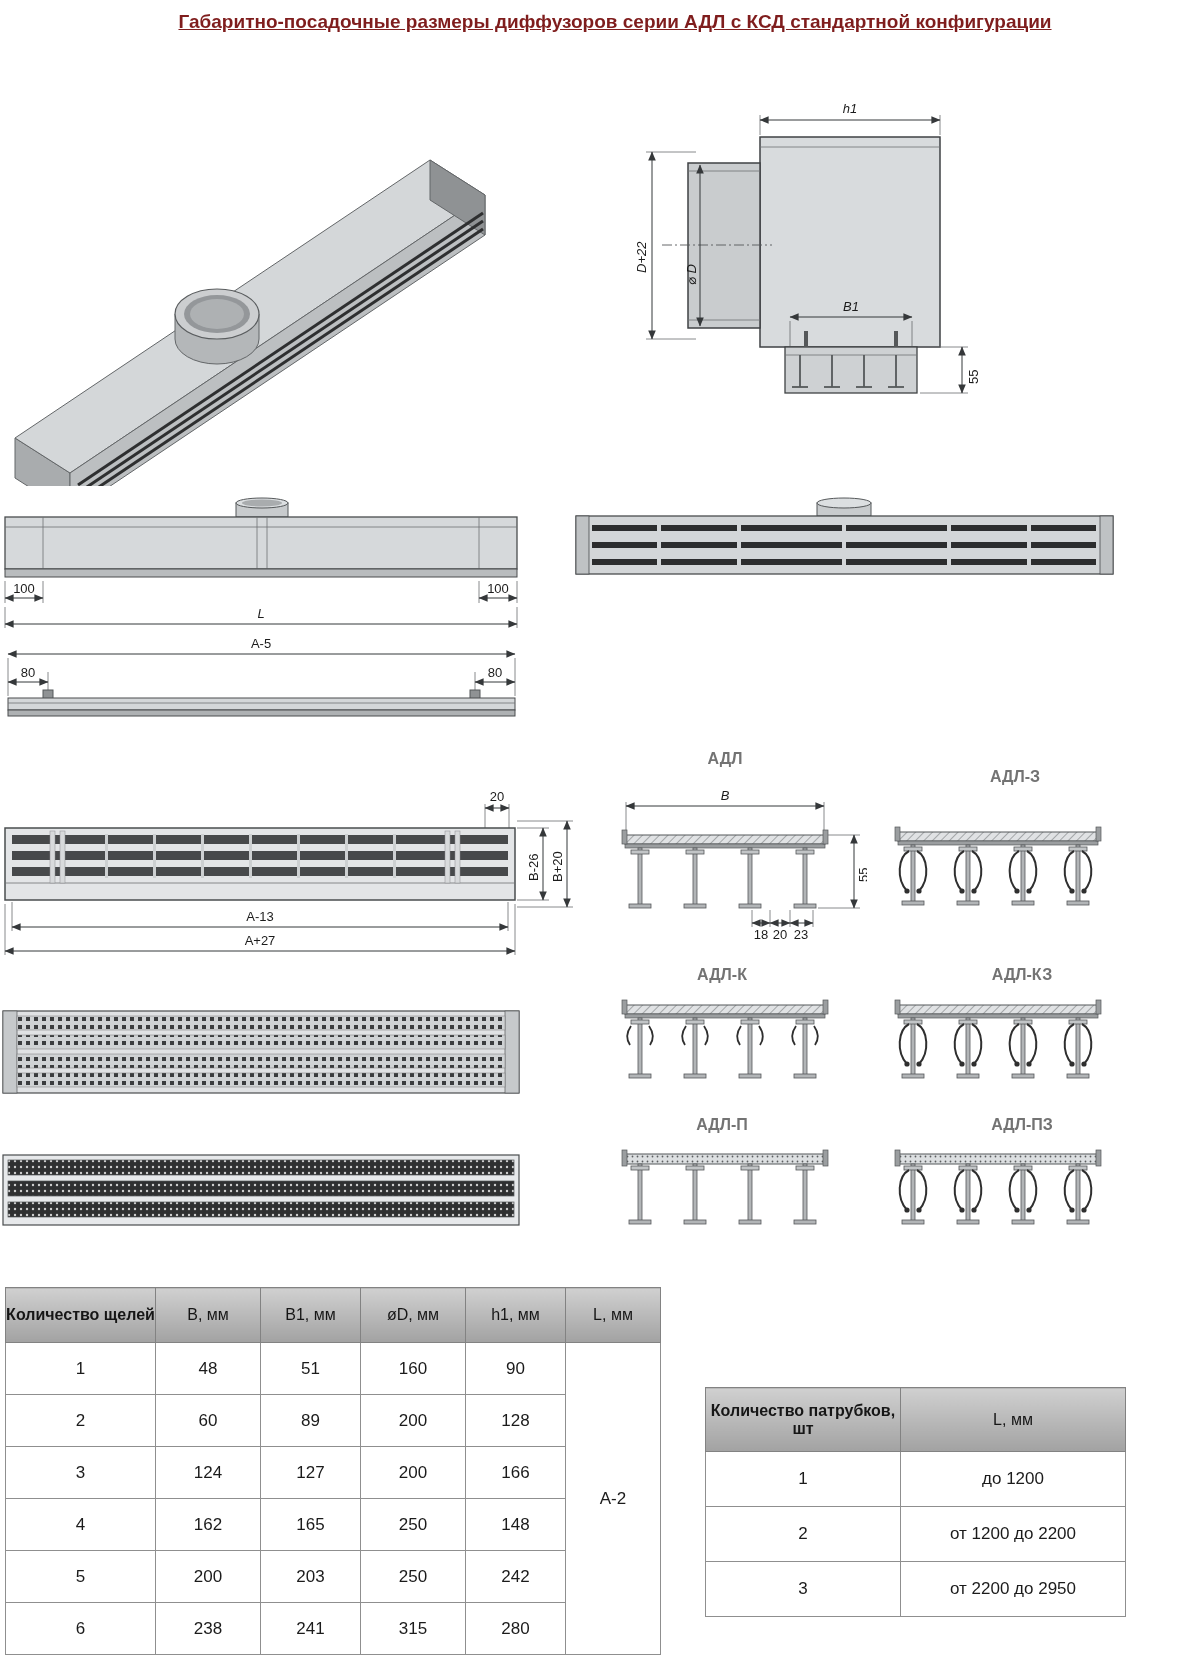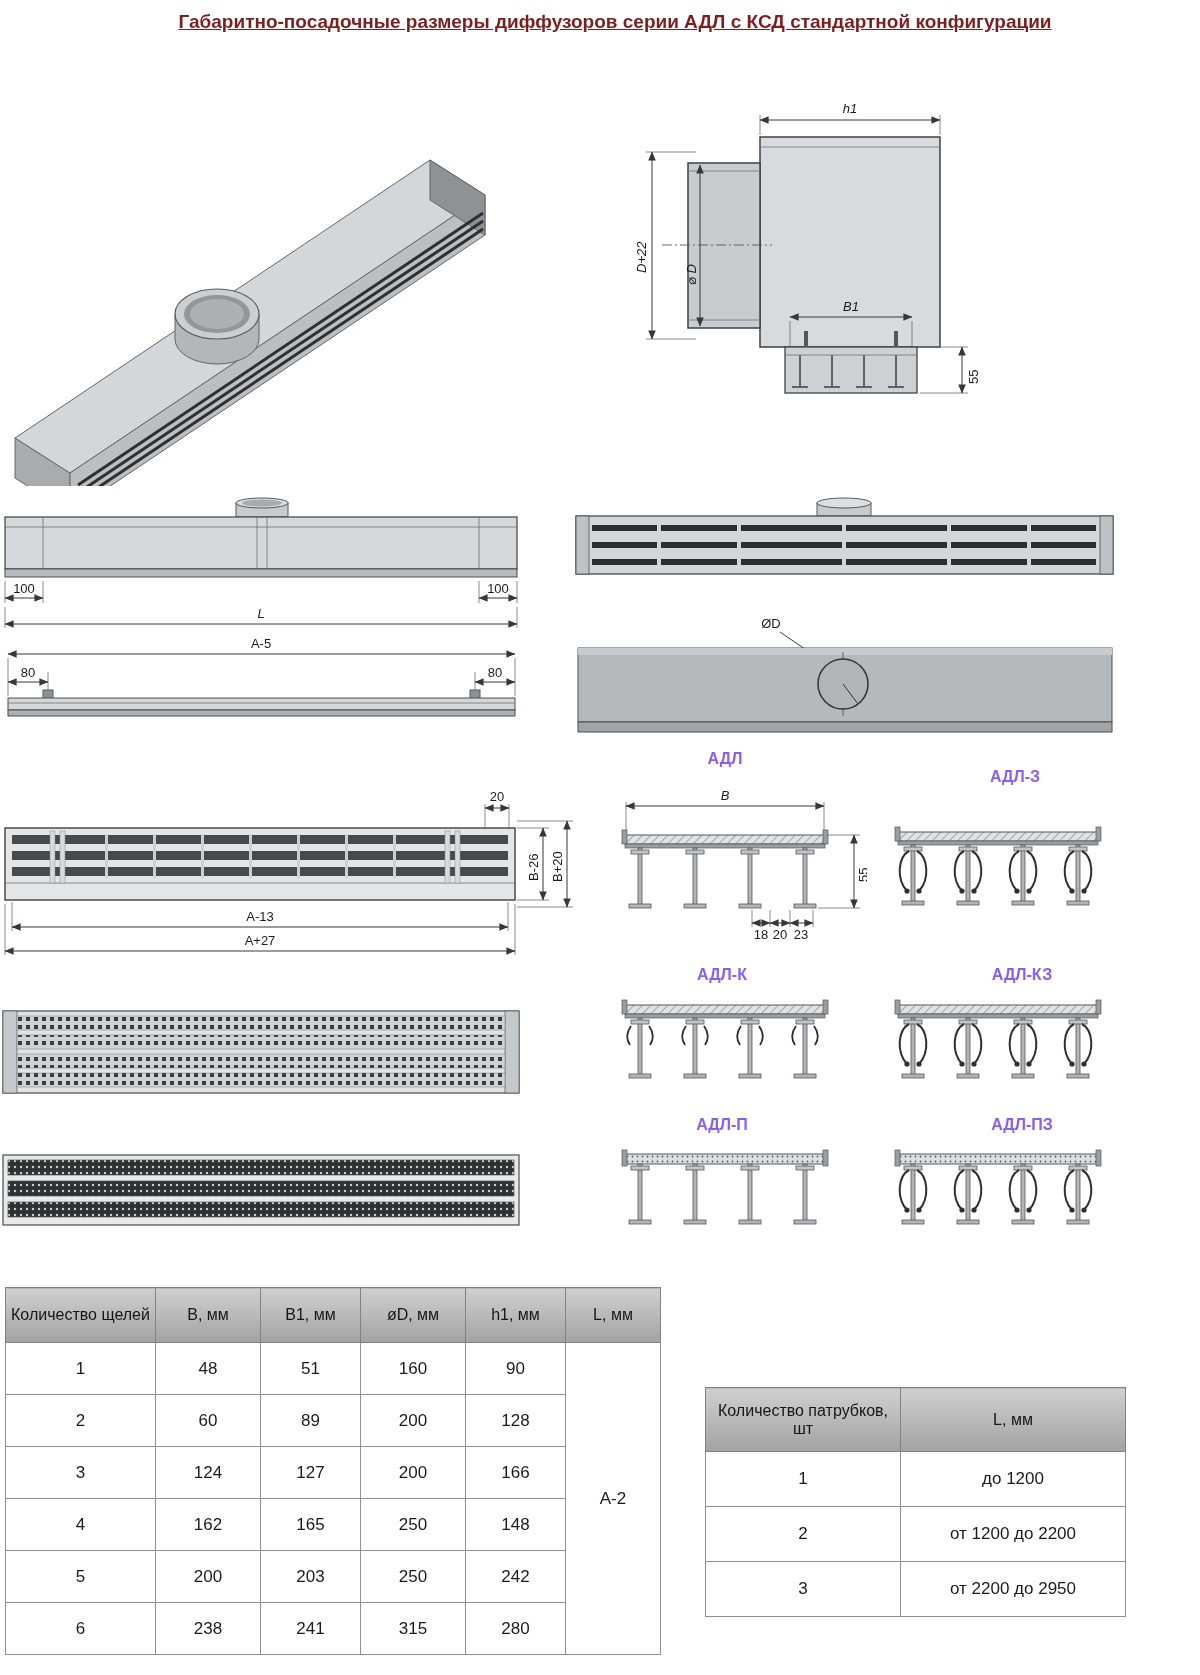--- a/index.html
+++ b/index.html
@@ -2,32 +2,32 @@
 <html><head>
 <meta charset="utf-8">
 <style>
   * { margin:0; padding:0; box-sizing:border-box; }
   html,body { background:#fff; }
   body { width:1200px; height:1675px; font-family:"Liberation Sans","DejaVu Sans",sans-serif; }
   .page { position:relative; width:1200px; height:1675px; background:#fff; overflow:hidden; }
   .titles { position:absolute; top:8px; left:15px; width:100%; text-align:center; color:#7f1d1d; }
   .titles .t { font-size:19px; font-weight:600; text-decoration:underline; line-height:1.45; }
   .block { position:absolute; }
-  .sec-label { position:absolute; transform:translateX(-50%); font-size:16px; font-weight:bold; color:#8b5cf6; white-space:nowrap; }
+  .sec-label { position:absolute; transform:translateX(-50%); font-size:16px; font-weight:bold; color:#737373; white-space:nowrap; }
   svg text { font-family:"Liberation Sans","DejaVu Sans",sans-serif; fill:#1c1c1c; }
   text.dt  { font-size:13px; }
   text.dti { font-size:13px; font-style:italic; }
   .dim { stroke:#35383a; stroke-width:1; fill:none; }
   .ext { stroke:#6a6d70; stroke-width:0.8; fill:none; }
   .cl  { stroke:#55585a; stroke-width:0.9; stroke-dasharray:10 3 2 3; fill:none; }
   .thin{ stroke:#6f7274; stroke-width:0.8; fill:none; }
   .tbl { position:absolute; border-collapse:collapse; table-layout:fixed; }
   .tbl th { background:linear-gradient(180deg,#d0d0d0,#a2a2a2); border:1px solid #828282; color:#161616; font-size:16px; vertical-align:middle; }
   .tbl td { border:1px solid #8f8f8f; background:#fff; text-align:center; color:#1b1b1b; font-size:17px; vertical-align:middle; }
-  .tbl th.bold { font-weight:normal; }
+  .tbl th.bold { font-weight:bold; }
   .tbl th.reg  { font-weight:normal; }
   .main th { height:55px; }
   .main td { height:52px; }
   .pipe th { height:64px; }
   .pipe td { height:55px; }
 </style>
 </head>
 <body>
 
 <div class="page">
@@ -243,36 +243,20 @@
       <g>
         <rect x="43" y="54" width="10" height="9" fill="#8f9294" stroke="#55585a"></rect>
         <rect x="470" y="54" width="10" height="9" fill="#8f9294" stroke="#55585a"></rect>
         <rect x="8" y="62" width="507" height="12" fill="#d4d7d9" stroke="#4a4d4f"></rect>
         <line x1="8" y1="67" x2="515" y2="67" class="thin"></line>
         <rect x="8" y="74" width="507" height="6" fill="#aeb1b3" stroke="#4a4d4f"></rect>
       </g>
     </svg>
   </div>
 
-  <div class="block" style="left:575px;top:612px;width:540px;height:122px">
-    <svg width="540" height="122" viewBox="0 0 540 122">
-      <g>
-        <text class="dt" x="196" y="16" text-anchor="middle">ØD</text>
-        <line class="dim" x1="205" y1="20" x2="249" y2="50" marker-end="url(#arS)"></line>
-      </g>
-      <rect x="3" y="36" width="534" height="74" fill="#b6b9bb" stroke="#4a4d4f"></rect>
-      <rect x="3" y="36" width="534" height="7" fill="#c8cbcd"></rect>
-      <rect x="3" y="110" width="534" height="10" fill="#a2a5a7" stroke="#4a4d4f"></rect>
-      <g>
-        <line x1="268" y1="40" x2="268" y2="106" class="cl"></line>
-        <circle cx="268" cy="72" r="25" fill="#b2b5b7" stroke="#333" stroke-width="1.5"></circle>
-        <line x1="268" y1="72" x2="283" y2="92" stroke="#333" stroke-width="1"></line>
-      </g>
-    </svg>
-  </div>
 
   <div class="sec-label" style="left:725px;top:750px">АДЛ</div>
   <div class="sec-label" style="left:1015px;top:768px">АДЛ-З</div>
 
   <div class="block" style="left:0;top:778px;width:580px;height:195px">
     <svg width="580" height="195" viewBox="0 0 580 195">
       <g>
         <line class="ext" x1="485" y1="26" x2="485" y2="50"></line>
         <line class="ext" x1="509" y1="26" x2="509" y2="50"></line>
         <line class="dim" x1="485" y1="30" x2="509" y2="30" marker-start="url(#arS)" marker-end="url(#arS)"></line>

